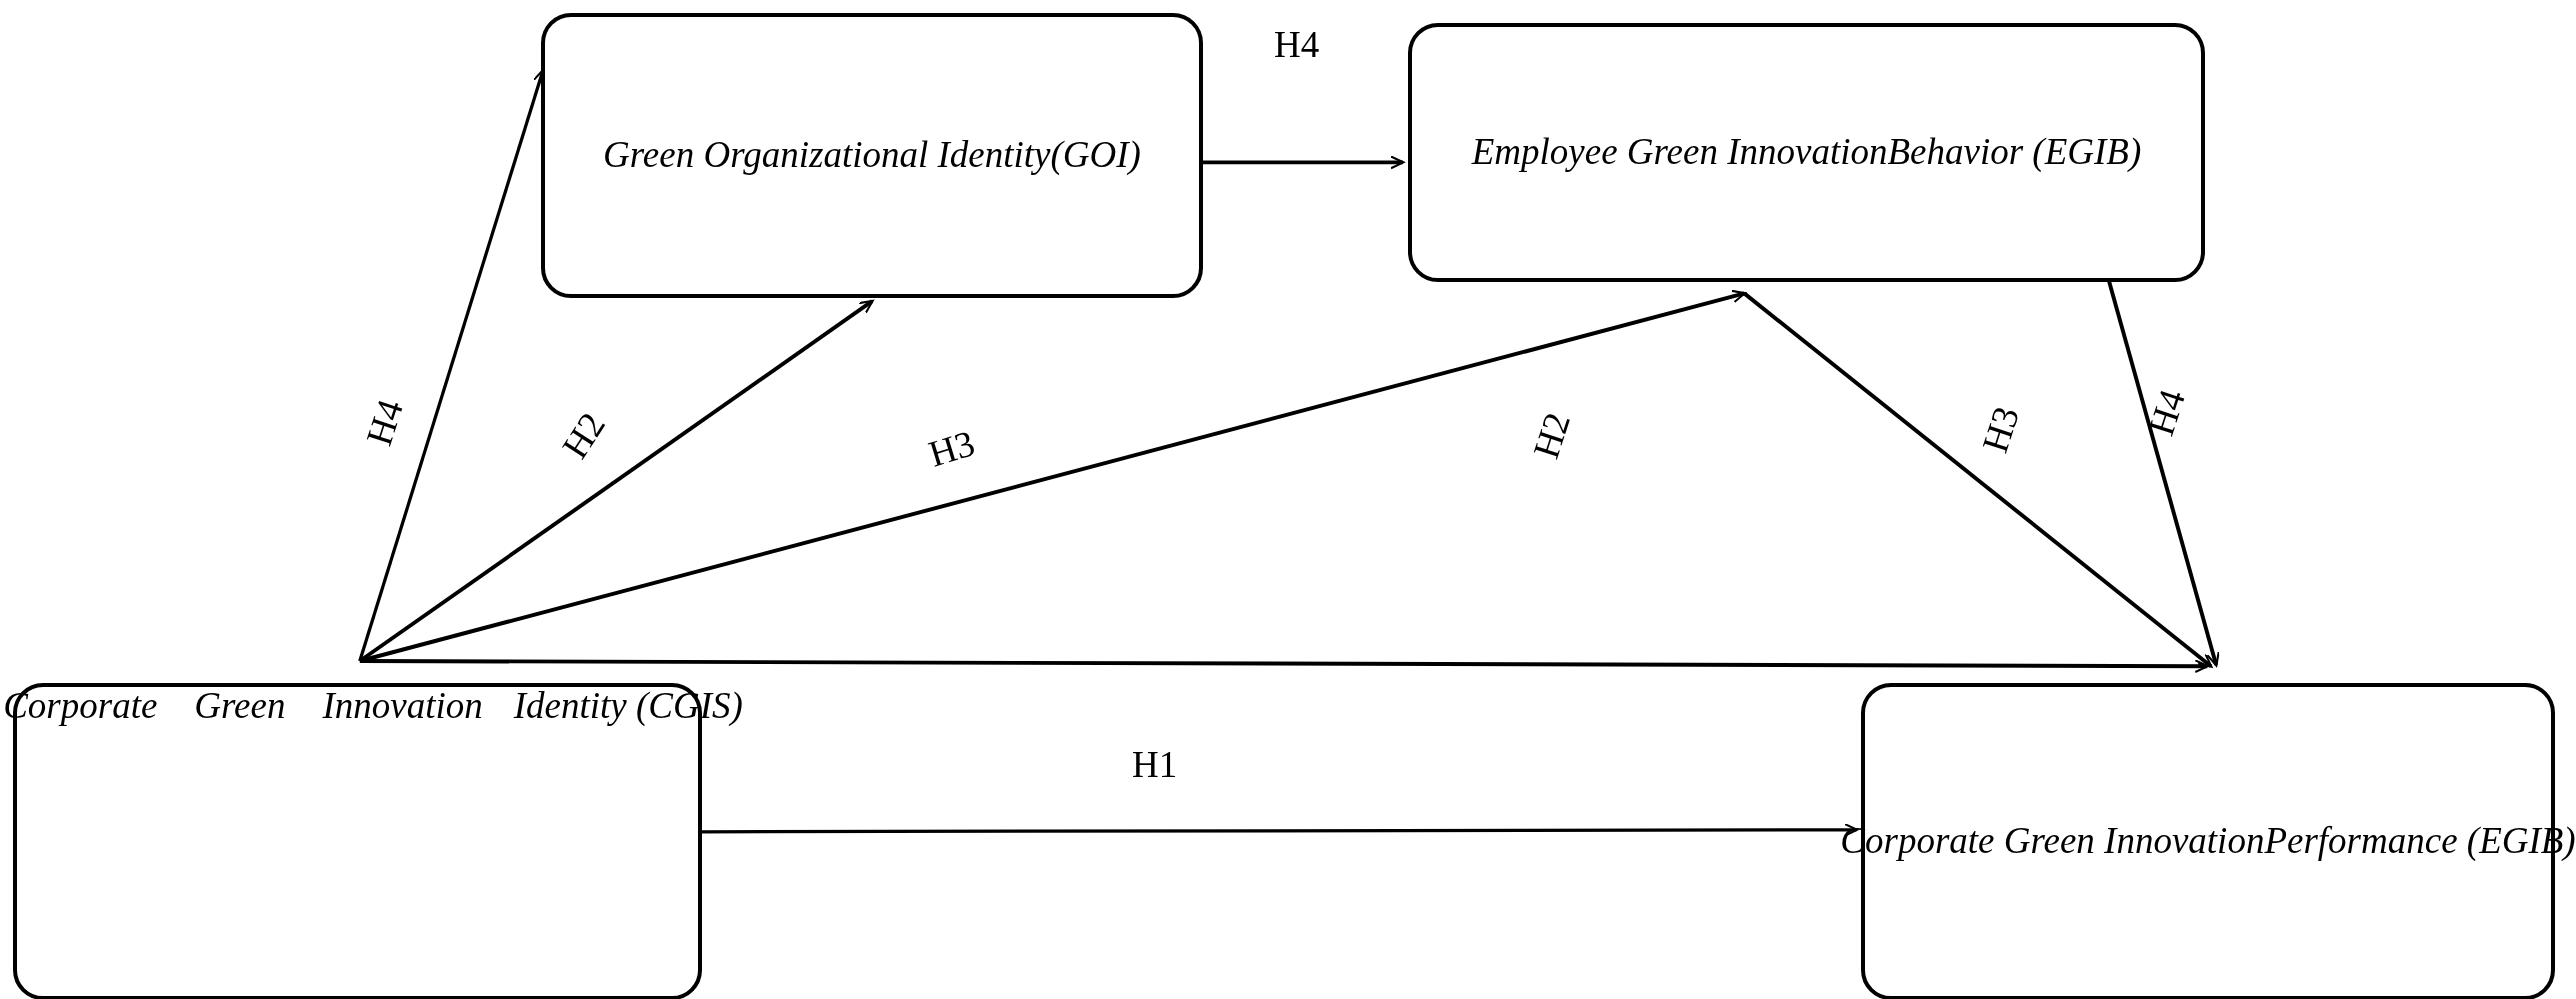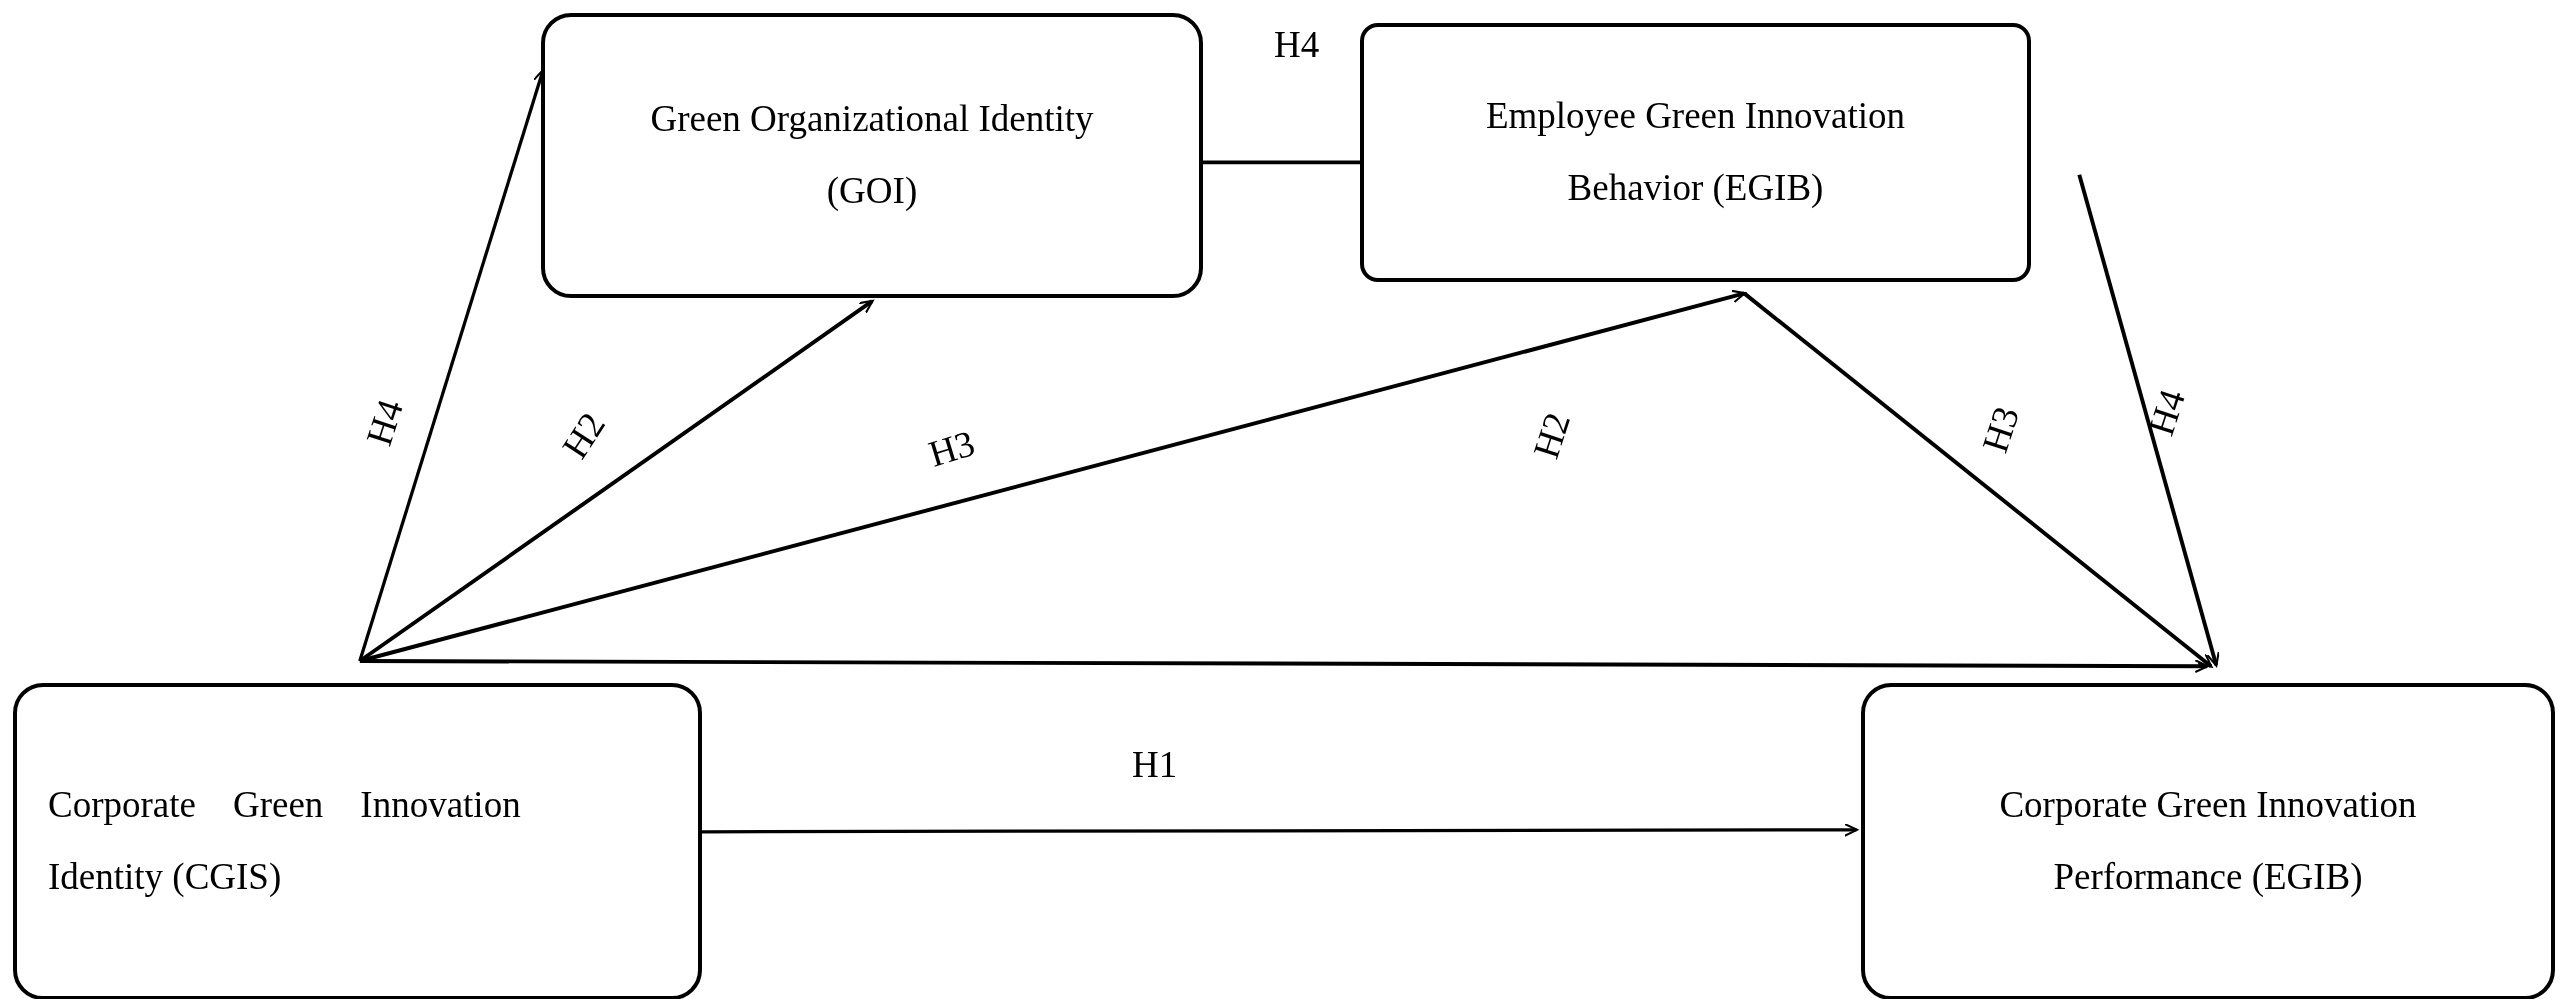--- a/index.html
+++ b/index.html
@@ -6,37 +6,38 @@
   body{font-family:"Liberation Serif", serif;color:#000;}
   #stage{position:relative;width:2576px;height:1000px;background:#fff;overflow:hidden;}
 
   .node{
     position:absolute;
     border:4.6px solid #000;
     border-radius:30px;
     background:#fff;
     box-sizing:border-box;
     display:flex;
-    flex-direction:column;
+    flex-direction:row;
     justify-content:center;
+    font-style:italic;
   }
   .node .line{
     font-size:37px;
     line-height:1.05;
     white-space:pre;
     color:#000;
   }
   .node.center .line{text-align:center;}
   .node.center{align-items:center;}
   .node.left{align-items:flex-start;}
   .node.left .line{text-align:left;}
   .node .gap{height:33px;}
 
   #goi{left:541px;  top:13px;   width:662px; height:285px;}
-  #egib{left:1360px;top:23px;   width:671px; height:259px;border-radius:18px;}
+  #egib{left:1408px;top:23px;   width:797px; height:259px;}
   #cgis{left:13px;  top:683px; width:689px; height:317px;}
   #cgip{left:1861px;top:683px; width:694px; height:317px;}
   #cgis .pad{padding-left:31px;}
 
   svg#edges{position:absolute;left:0;top:0;width:2576px;height:1000px;pointer-events:none;}
 
   .elabel{
     position:absolute;
     font-size:37px;
     line-height:1;

